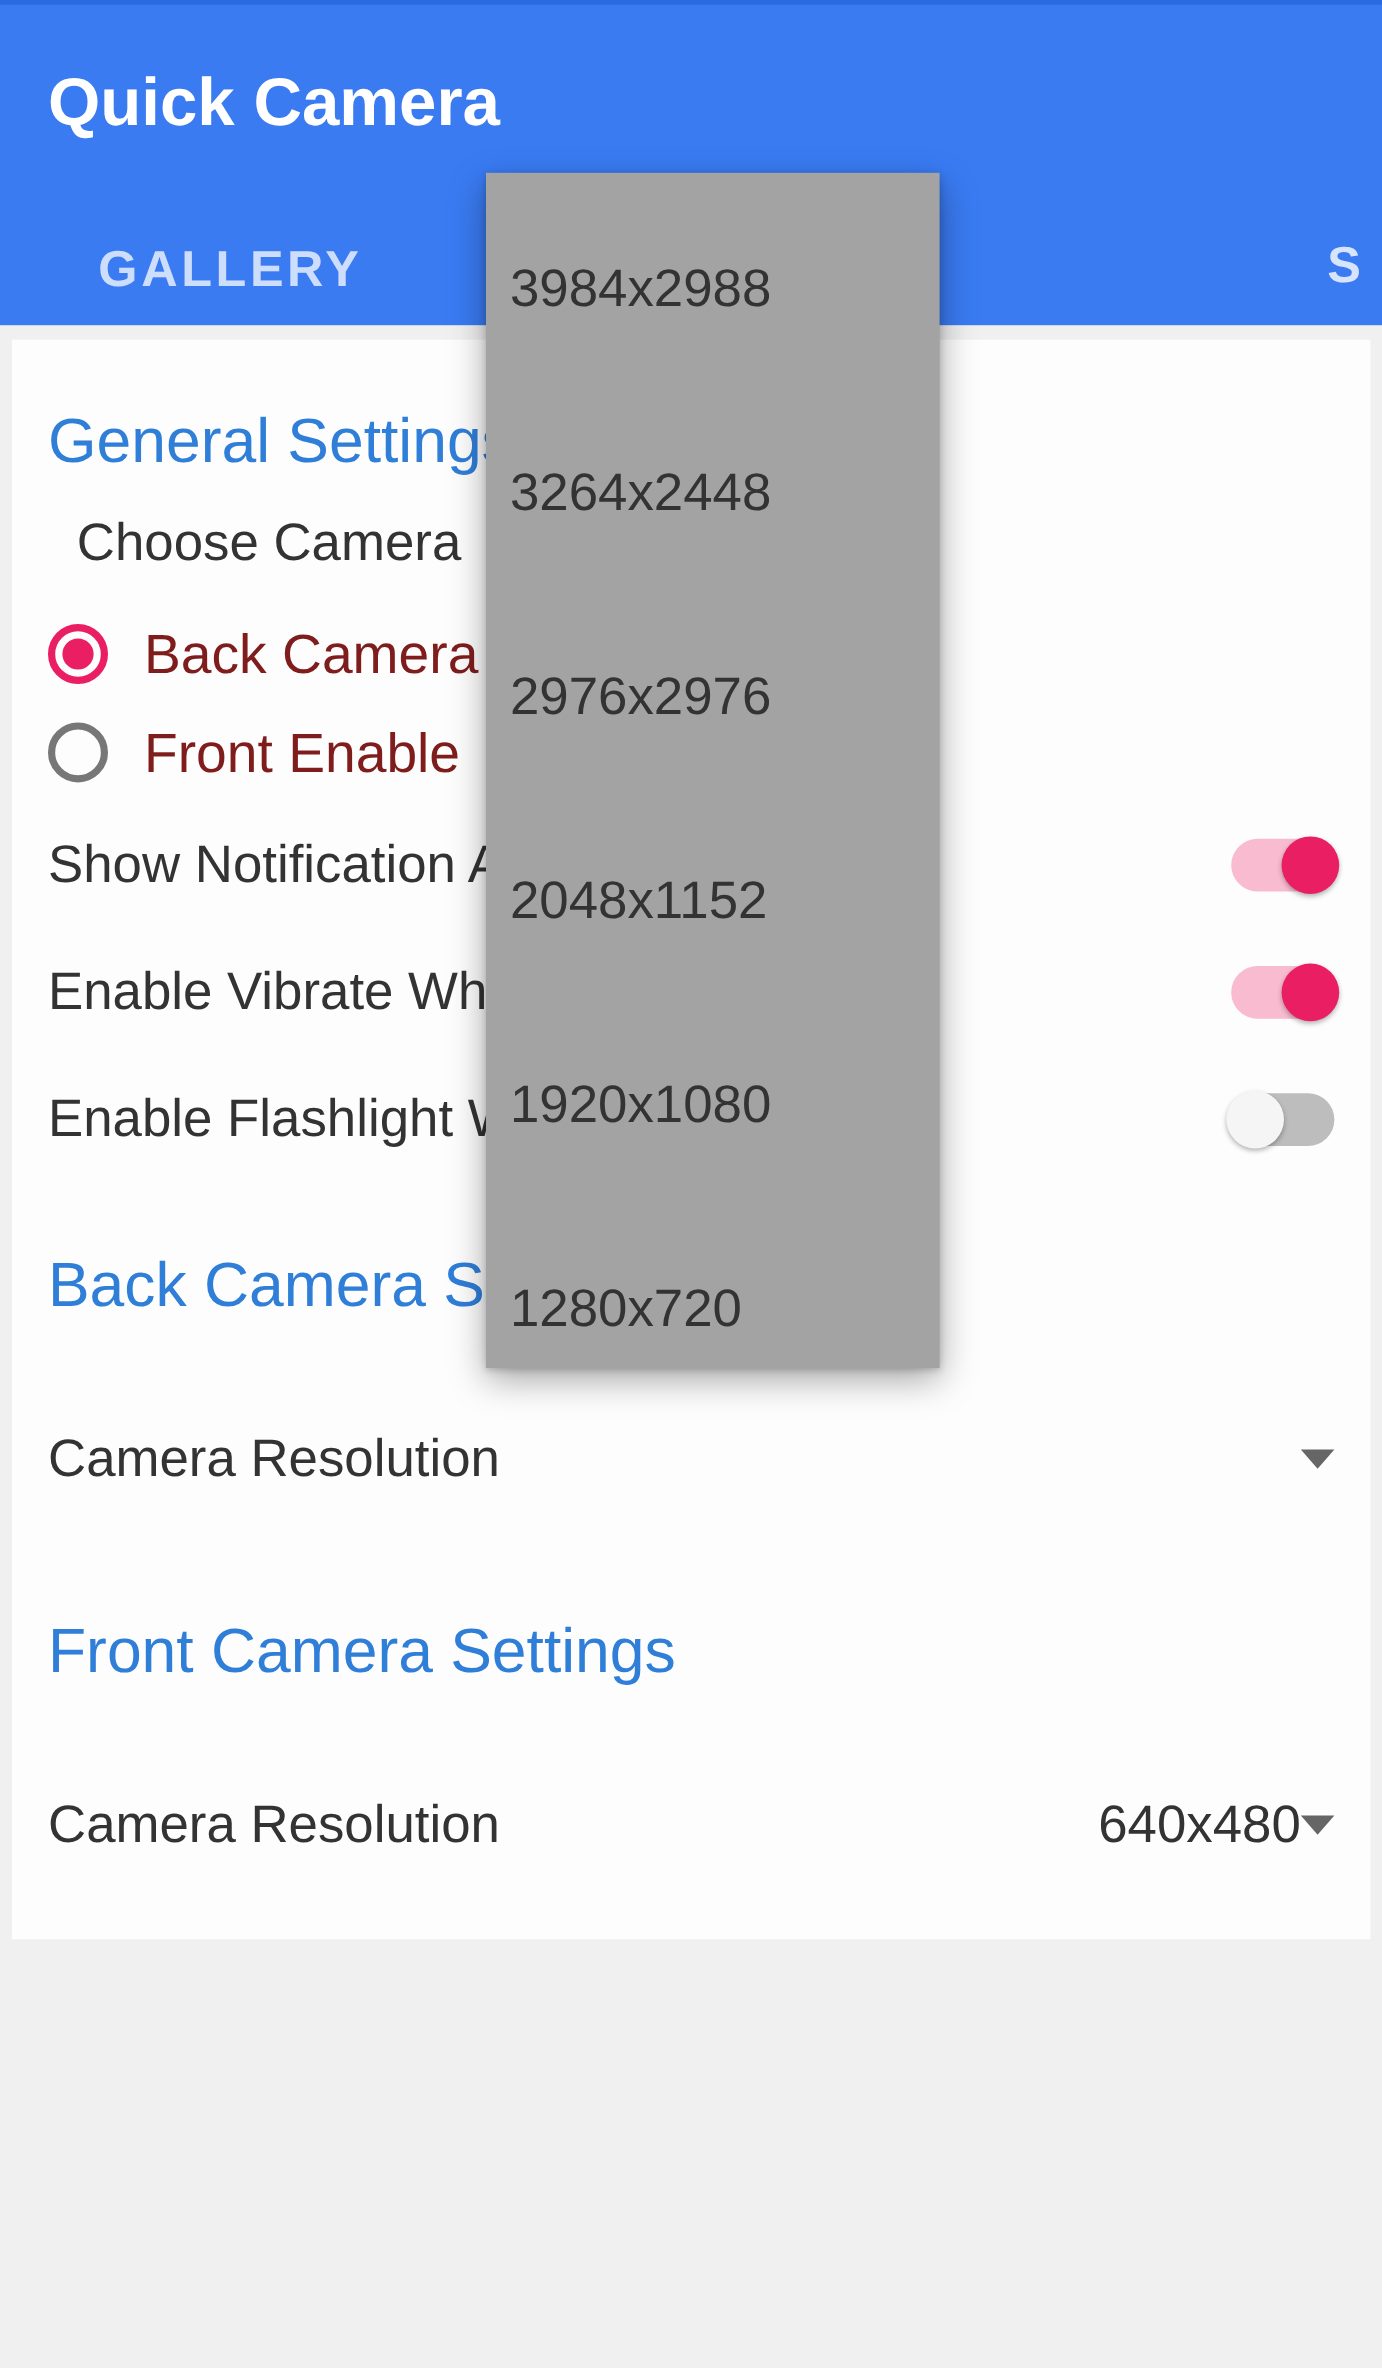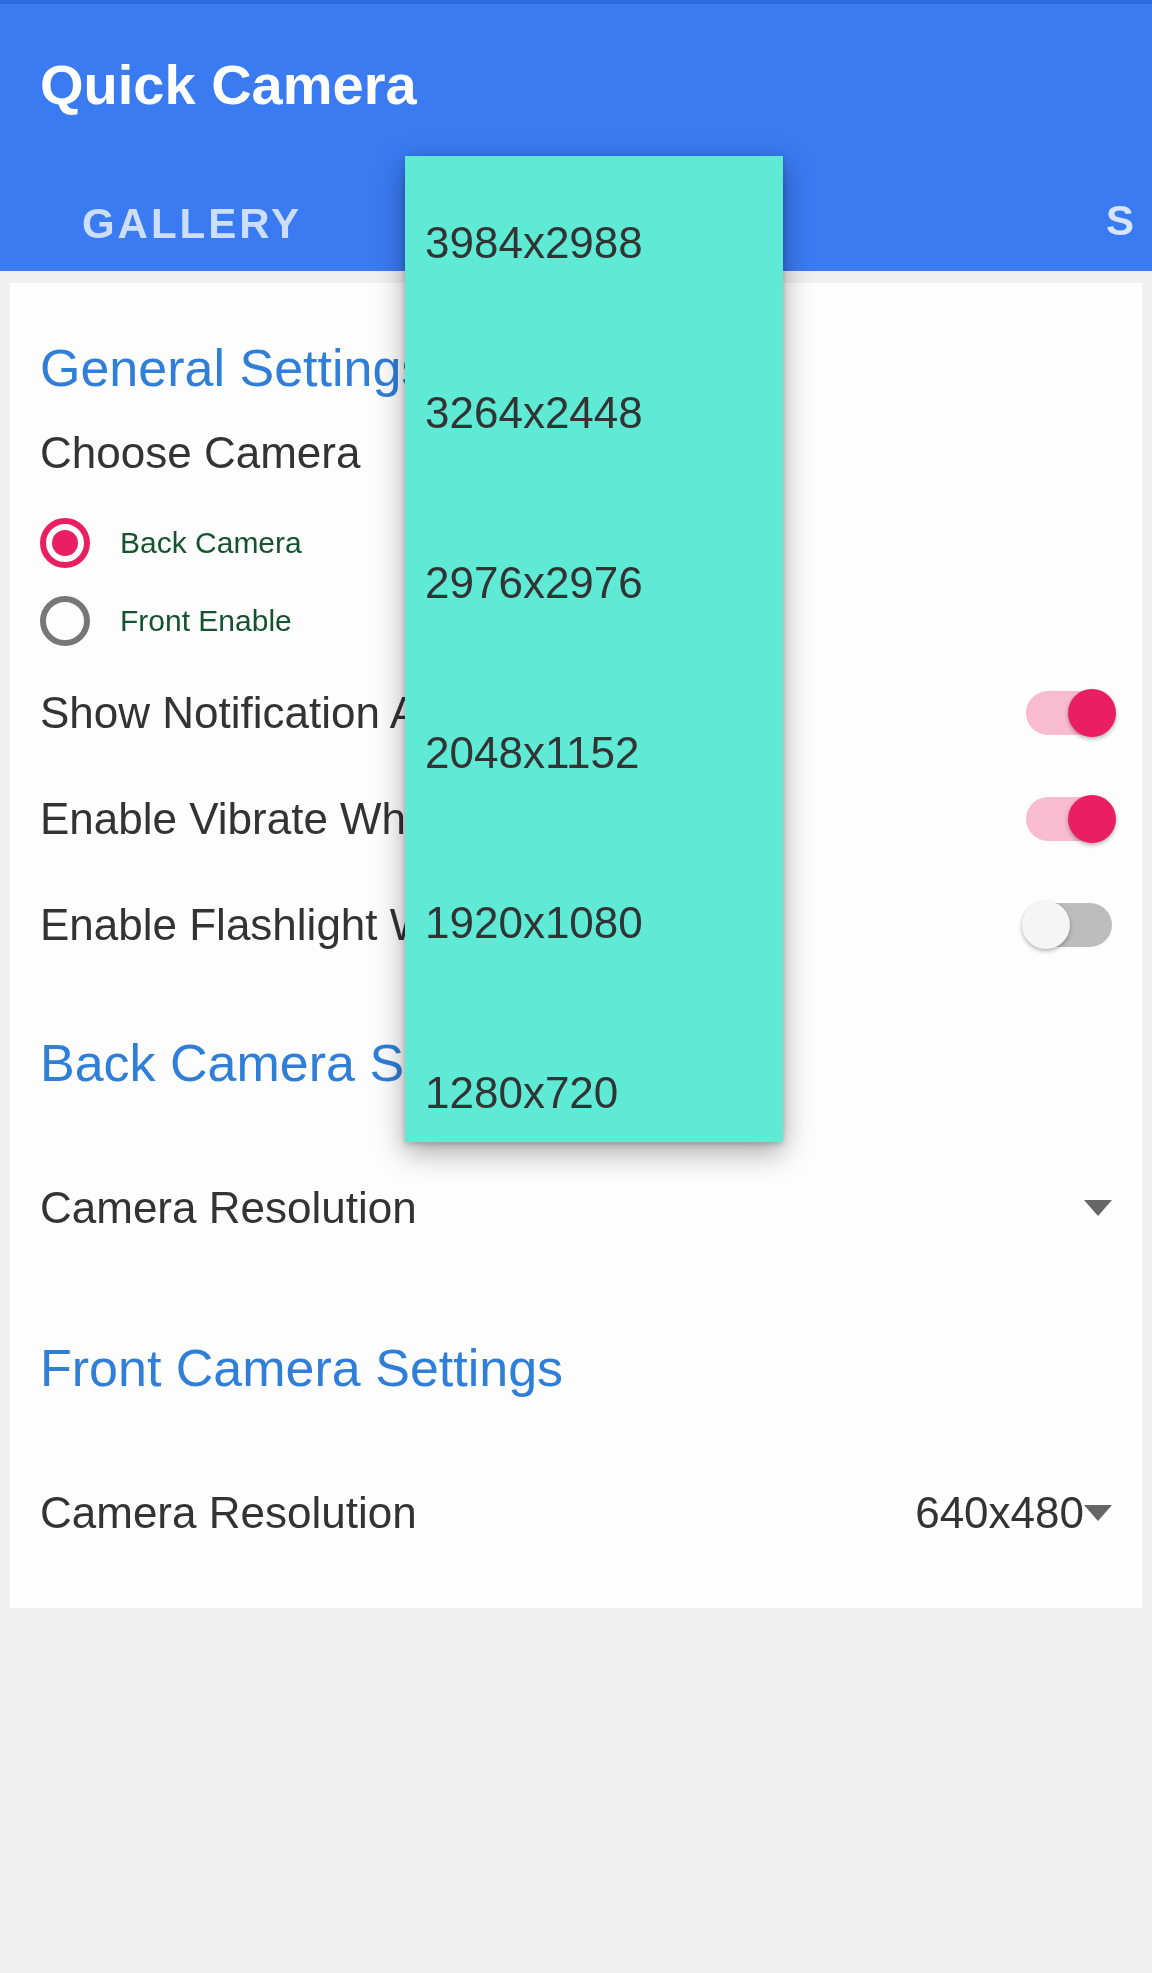--- a/index.html
+++ b/index.html
@@ -5,40 +5,40 @@
   * { box-sizing: border-box; margin: 0; padding: 0; }
   html, body { width: 1152px; height: 1973px; overflow: hidden; font-family: -apple-system, BlinkMacSystemFont, "Segoe UI", sans-serif; background: #f0f0f0; }
   .app-bar { background: #3a7bf2; color: #fff; height: 271px; position: relative; border-top: 4px solid #2a6be0; }
   .app-title { font-size: 56px; font-weight: 600; padding: 48px 40px 0 40px; }
   .tabs { position: absolute; bottom: 0; left: 0; right: 0; display: flex; height: 95px; }
   .tab { flex: 1; display: flex; align-items: center; justify-content: center; font-size: 42px; font-weight: 600; letter-spacing: 3px; color: rgba(255,255,255,0.75); cursor: pointer; position: relative; }
   .tab.active { color: #fff; }
   .tab.active::after { content: ""; position: absolute; bottom: 0; left: 50%; transform: translateX(-50%); width: 240px; height: 7px; background: #fff; }
   .content { background: #fdfdfd; margin: 12px 10px 0 10px; padding: 0 30px 40px 30px; }
   .section-title { color: #2f7ed8; font-size: 52px; font-weight: 500; padding-top: 55px; padding-bottom: 20px; }
-  .label { font-size: 44px; color: #333; padding: 10px 0 26px 0; }
+  .label { font-size: 44px; color: #333; padding: 10px 0 26px 0; margin-left: 24px; }
   .radio-row { display: flex; align-items: center; padding: 14px 0; cursor: pointer; }
   .radio { width: 50px; height: 50px; border-radius: 50%; border: 6px solid #777; margin-right: 30px; display: flex; align-items: center; justify-content: center; flex-shrink: 0; }
   .radio.selected { border-color: #e91e63; }
   .radio.selected .dot { width: 26px; height: 26px; border-radius: 50%; background: #e91e63; }
-  .radio-label { font-size: 30px; color: #14532d; text-align: right; }
+  .radio-label { font-size: 46px; color: #7f1d1d; text-align: right; }
   .toggle-row { display: flex; align-items: center; justify-content: space-between; padding: 28px 0; }
   .toggle-label { font-size: 44px; color: #333; }
   .switch { width: 86px; height: 44px; border-radius: 22px; position: relative; flex-shrink: 0; }
   .switch.on { background: #f8bbd0; }
   .switch.off { background: #bdbdbd; }
   .knob { width: 48px; height: 48px; border-radius: 50%; position: absolute; top: -2px; box-shadow: 0 2px 4px rgba(0,0,0,0.3); }
   .switch.on .knob { right: -4px; background: #e91e63; }
   .switch.off .knob { left: -4px; background: #f5f5f5; }
   .spinner-row { display: flex; align-items: center; justify-content: space-between; padding: 70px 0 30px 0; cursor: pointer; }
   .spinner-label { font-size: 44px; color: #333; }
   .spinner-value { font-size: 44px; color: #333; }
   .spinner-value-wrap { display: flex; align-items: center; }
   .chevron { width: 0; height: 0; border-left: 14px solid transparent; border-right: 14px solid transparent; border-top: 16px solid #666; }
-  .dropdown { position: absolute; top: 156px; left: 405px; width: 378px; background: #5eead4; box-shadow: 0 10px 28px rgba(0,0,0,0.35), 0 2px 6px rgba(0,0,0,0.2); z-index: 100; padding-top: 18px; }
+  .dropdown { position: absolute; top: 144px; left: 405px; width: 378px; background: #a3a3a3; box-shadow: 0 10px 28px rgba(0,0,0,0.35), 0 2px 6px rgba(0,0,0,0.2); z-index: 100; padding-top: 28px; }
   .dropdown-item { font-size: 44px; color: #333; padding: 44px 20px 76px 20px; cursor: pointer; }
   .dropdown-item:last-child { padding-bottom: 24px; }
   .tab-right-hint { position: absolute; right: 18px; bottom: 26px; font-size: 42px; font-weight: 600; color: rgba(255,255,255,0.8); }
   .overflow-cut { overflow: hidden; position: relative; }
 </style>
 </head>
 <body>
 
 <div class="overflow-cut" style="width:1152px;height:1727px;position:relative;">
   <div class="app-bar">

